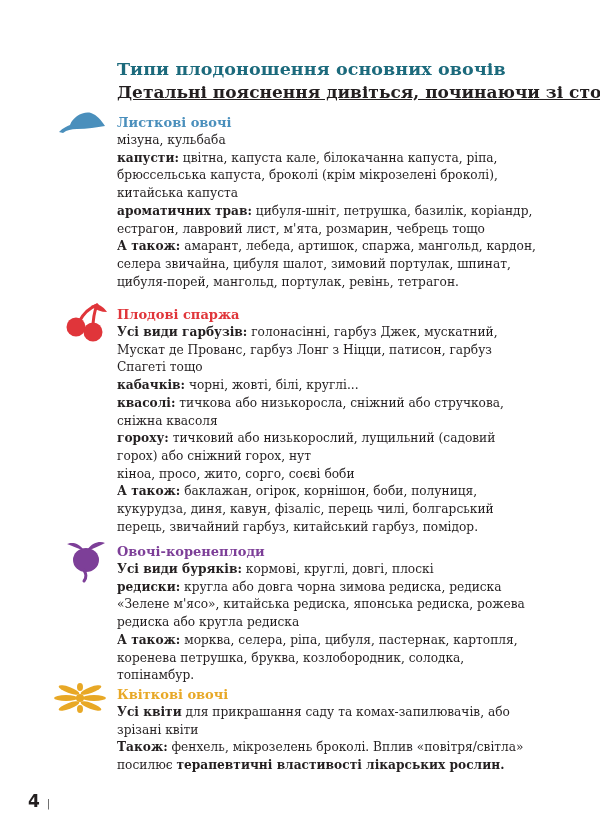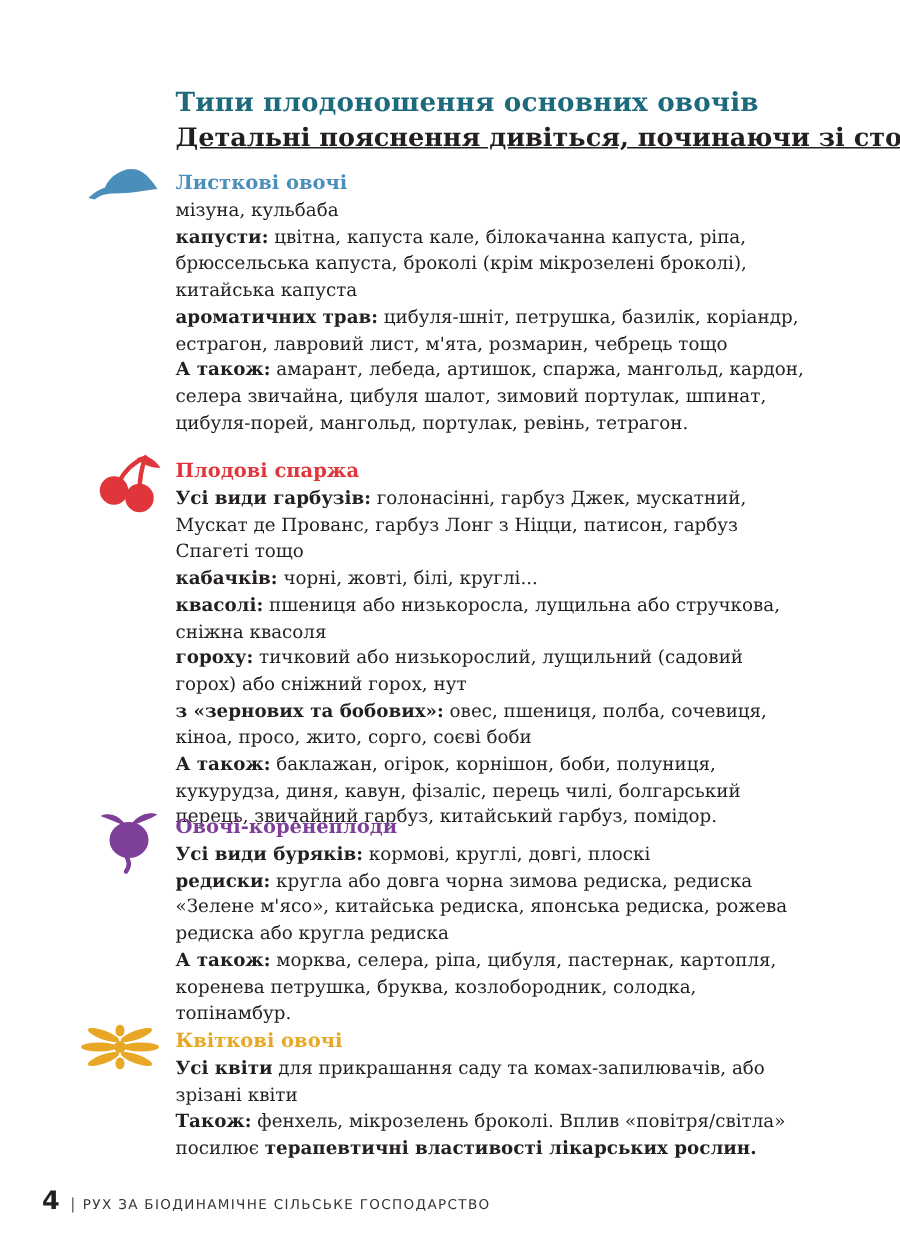--- a/index.html
+++ b/index.html
@@ -124,25 +124,24 @@
     <circle cx="11" cy="25" r="9.5" fill="#e0353a"></circle>
     <circle cx="28" cy="30" r="9.5" fill="#e0353a"></circle>
   </svg>
   <div class="section" style="top:306px;">
     <div class="section-heading" style="color:#e0353a;">Плодові спаржа</div>
     <div class="section-body">
         <span class="line"><span class="b">Усі види гарбузів:</span><span> голонасінні, гарбуз Джек, мускатний,</span></span>
         <span class="line"><span>Мускат де Прованс, гарбуз Лонг з Ніцци, патисон, гарбуз</span></span>
         <span class="line"><span>Спагеті тощо</span></span>
         <span class="line"><span class="b">кабачків:</span><span> чорні, жовті, білі, круглі...</span></span>
-        <span class="line"><span class="b">квасолі:</span><span> пшениця або низькоросла, лущильна або стручкова,</span></span>
+        <span class="line"><span class="b">квасолі:</span><span> тичкова або низькоросла, сніжний або стручкова,</span></span>
         <span class="line"><span>сніжна квасоля</span></span>
         <span class="line"><span class="b">гороху:</span><span> тичковий або низькорослий, лущильний (садовий</span></span>
         <span class="line"><span>горох) або сніжний горох, нут</span></span>
-        <span class="line"><span class="b">з «зернових та бобових»:</span><span> овес, пшениця, полба, сочевиця,</span></span>
         <span class="line"><span>кіноа, просо, жито, сорго, соєві боби</span></span>
         <span class="line"><span class="b">А також:</span><span> баклажан, огірок, корнішон, боби, полуниця,</span></span>
         <span class="line"><span>кукурудза, диня, кавун, фізаліс, перець чилі, болгарський</span></span>
         <span class="line"><span>перець, звичайний гарбуз, китайський гарбуз, помідор.</span></span>
       </div>
   </div>
 
   <svg class="icon" style="left:66px;top:538px;" width="40" height="46" viewBox="0 0 40 46">
     <path d="M18 12 C12 4 5 4 1 6 C6 8 12 10 18 13 Z" fill="#7d3f98"></path>
     <path d="M21 12 C27 4 34 3 39 5 C34 8 28 10 21 13 Z" fill="#7d3f98"></path>
@@ -181,16 +180,15 @@
         <span class="line"><span class="b">Усі квіти</span><span> для прикрашання саду та комах-запилювачів, або</span></span>
         <span class="line"><span>зрізані квіти</span></span>
         <span class="line"><span class="b">Також:</span><span> фенхель, мікрозелень броколі. Вплив «повітря/світла»</span></span>
         <span class="line"><span>посилює </span><span class="b">терапевтичні властивості лікарських рослин.</span></span>
       </div>
   </div>
 
   <div class="footer">
     <span class="page-number">4</span>
     <span class="footer-sep">|</span>
-    <span class="footer-text">РУХ ЗА БІОДИНАМІЧНЕ СІЛЬСЬКЕ ГОСПОДАРСТВО</span>
   </div>
 
 </div>
 
 </body></html>

